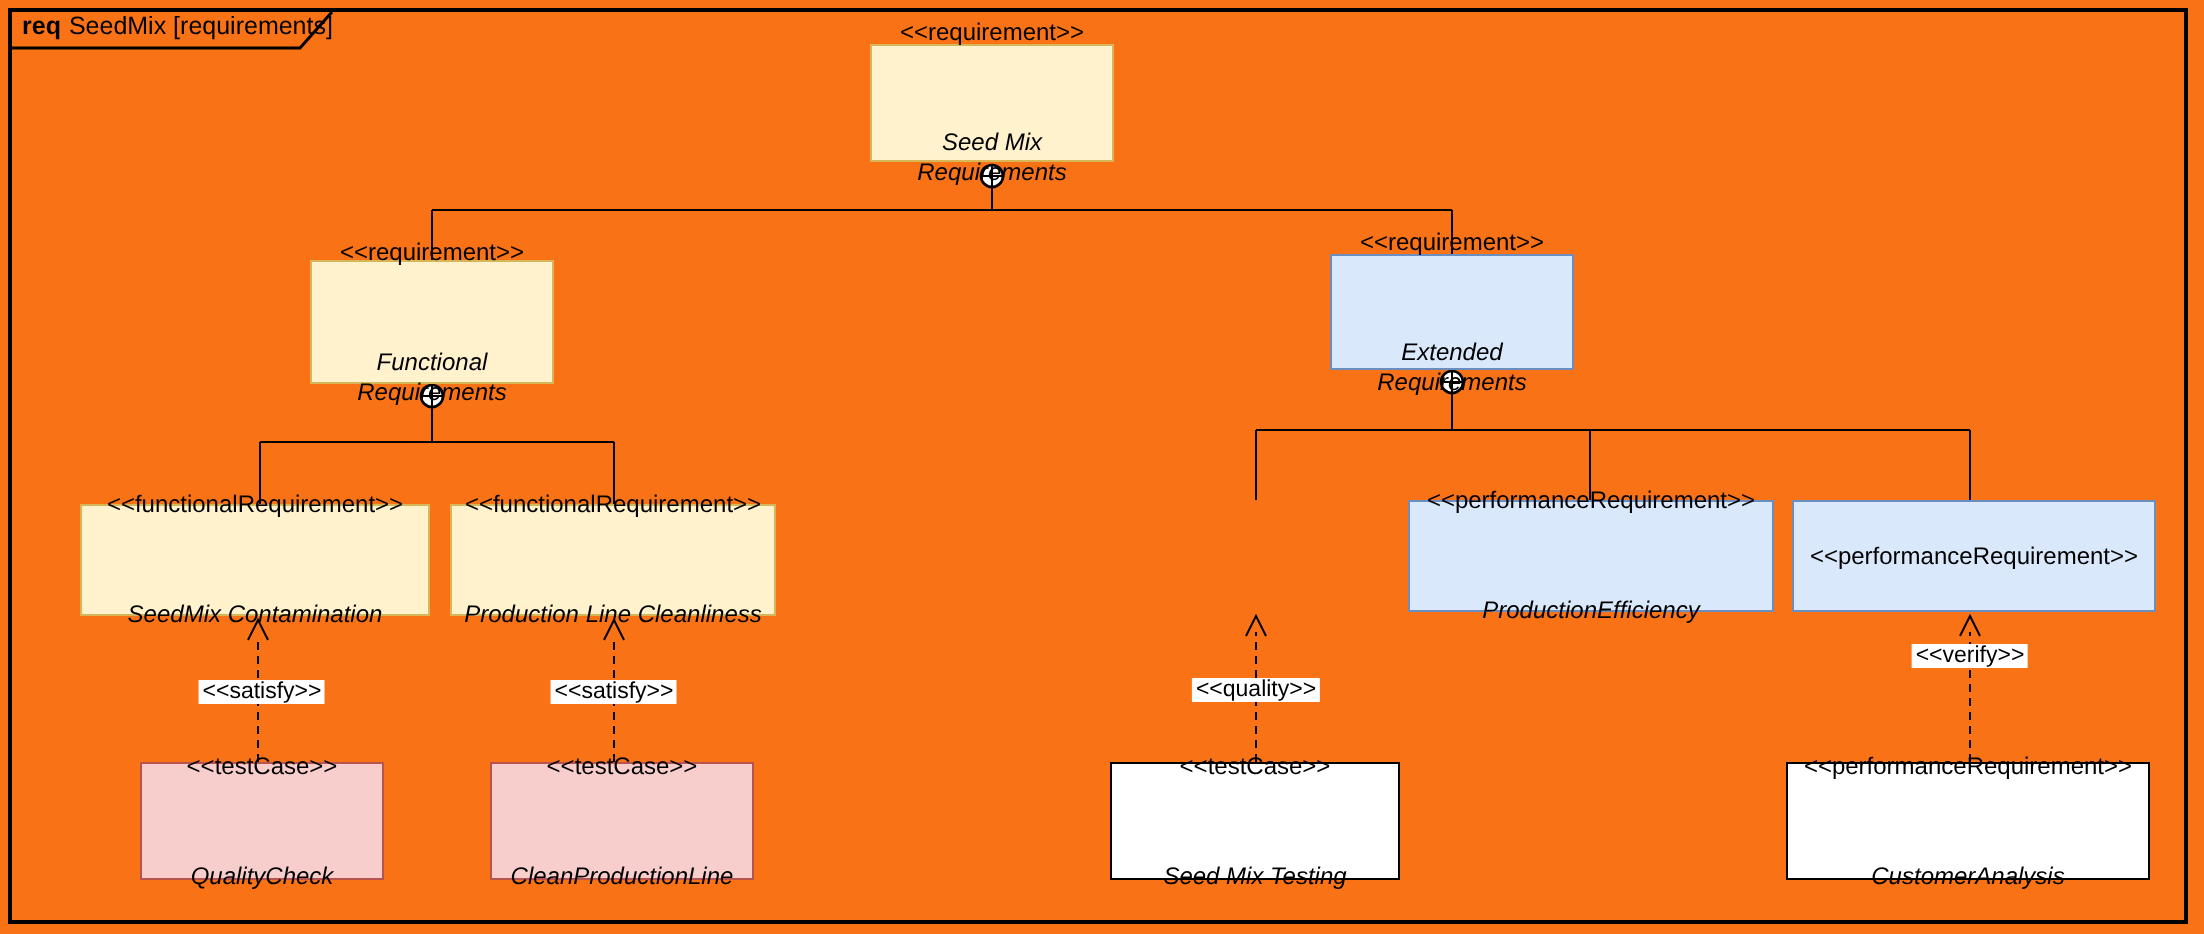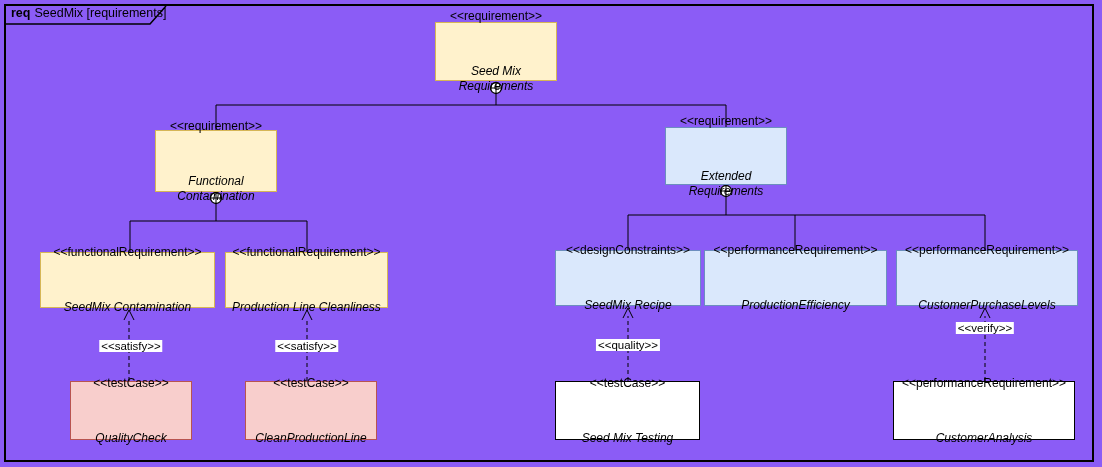--- a/index.html
+++ b/index.html
@@ -1,16 +1,16 @@
 <!DOCTYPE html>
 <html><head>
 <meta charset="utf-8">
 <style>
   html,body { margin:0; padding:0; background:#ffffff; font-family:"Liberation Sans", sans-serif; }
-  .canvas { position:relative; width:1102px; height:467px; background:#8b5cf6; overflow:hidden; }
+  .canvas { position:relative; width:1102px; height:467px; background:#f97316; overflow:hidden; }
   svg.wires { position:absolute; left:0; top:0; z-index:0; }
   .node {
     position:absolute; z-index:1; box-sizing:border-box;
     display:flex; flex-direction:column; align-items:center; justify-content:center;
     text-align:center; font-size:12px; line-height:15px; color:#000;gap:40px;
   }
   .yellow { background:#FFF2CC; border:1px solid #D6B656; }
   .blue   { background:#DAE8FC; border:1px solid #6C8EBF; }
   .pink   { background:#F8CECC; border:1px solid #B85450; }
   .plain  { background:#FFFFFF; border:1px solid #000000; }
@@ -80,52 +80,47 @@
 
   <div class="node yellow" style="left:435px;top:22px;width:122px;height:59px">
     <span class="stereo">&lt;&lt;requirement&gt;&gt;</span>
     <span class="name">Seed Mix
 Requirements</span>
   </div>
 
   <div class="node yellow" style="left:155px;top:130px;width:122px;height:62px">
     <span class="stereo">&lt;&lt;requirement&gt;&gt;</span>
     <span class="name">Functional
-Contamination</span>
+Requirements</span>
   </div>
 
   <div class="node blue" style="left:665px;top:127px;width:122px;height:58px">
     <span class="stereo">&lt;&lt;requirement&gt;&gt;</span>
     <span class="name">Extended
 Requirements</span>
   </div>
 
   <div class="node yellow" style="left:40px;top:252px;width:175px;height:56px">
     <span class="stereo">&lt;&lt;functionalRequirement&gt;&gt;</span>
     <span class="name">SeedMix Contamination</span>
   </div>
 
   <div class="node yellow" style="left:225px;top:252px;width:163px;height:56px">
     <span class="stereo">&lt;&lt;functionalRequirement&gt;&gt;</span>
     <span class="name">Production Line Cleanliness</span>
   </div>
 
-  <div class="node blue" style="left:555px;top:250px;width:146px;height:56px">
-    <span class="stereo">&lt;&lt;designConstraints&gt;&gt;</span>
-    <span class="name">SeedMix Recipe</span>
-  </div>
 
   <div class="node blue" style="left:704px;top:250px;width:183px;height:56px">
     <span class="stereo">&lt;&lt;performanceRequirement&gt;&gt;</span>
     <span class="name">ProductionEfficiency</span>
   </div>
 
   <div class="node blue" style="left:896px;top:250px;width:182px;height:56px">
     <span class="stereo">&lt;&lt;performanceRequirement&gt;&gt;</span>
-    <span class="name">CustomerPurchaseLevels</span>
   </div>
 
   <div class="node pink" style="left:70px;top:381px;width:122px;height:59px">
     <span class="stereo">&lt;&lt;testCase&gt;&gt;</span>
     <span class="name">QualityCheck</span>
   </div>
 
   <div class="node pink" style="left:245px;top:381px;width:132px;height:59px">
     <span class="stereo">&lt;&lt;testCase&gt;&gt;</span>
     <span class="name">CleanProductionLine</span>

